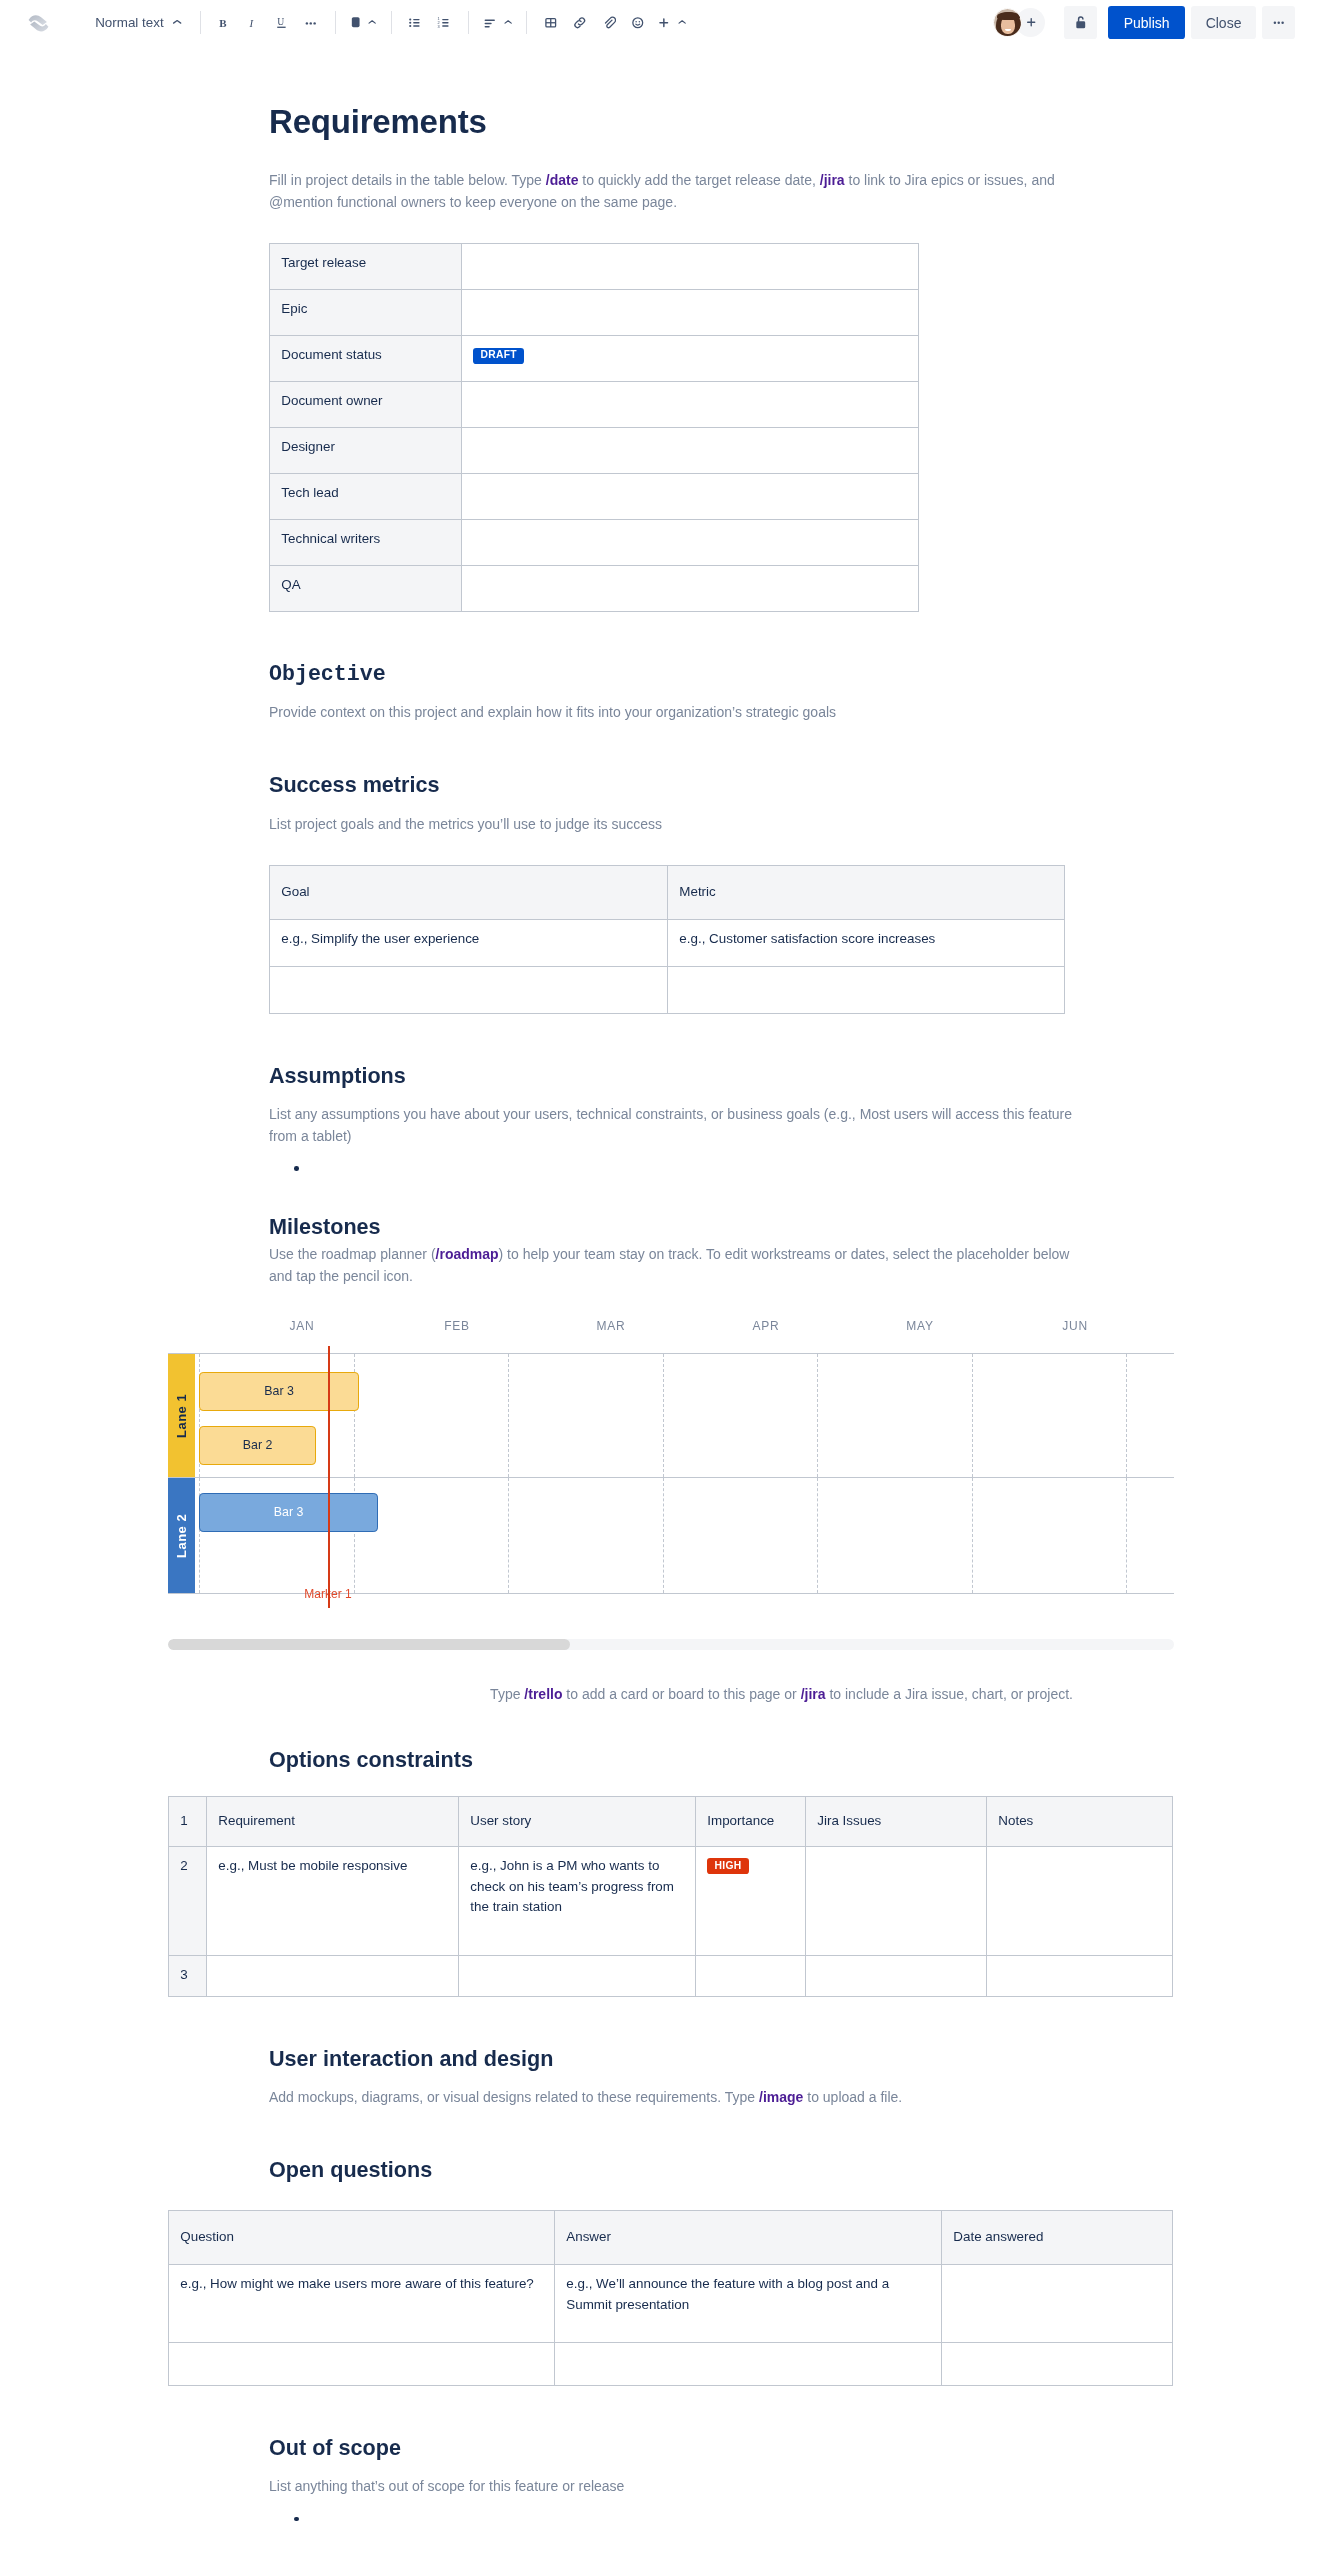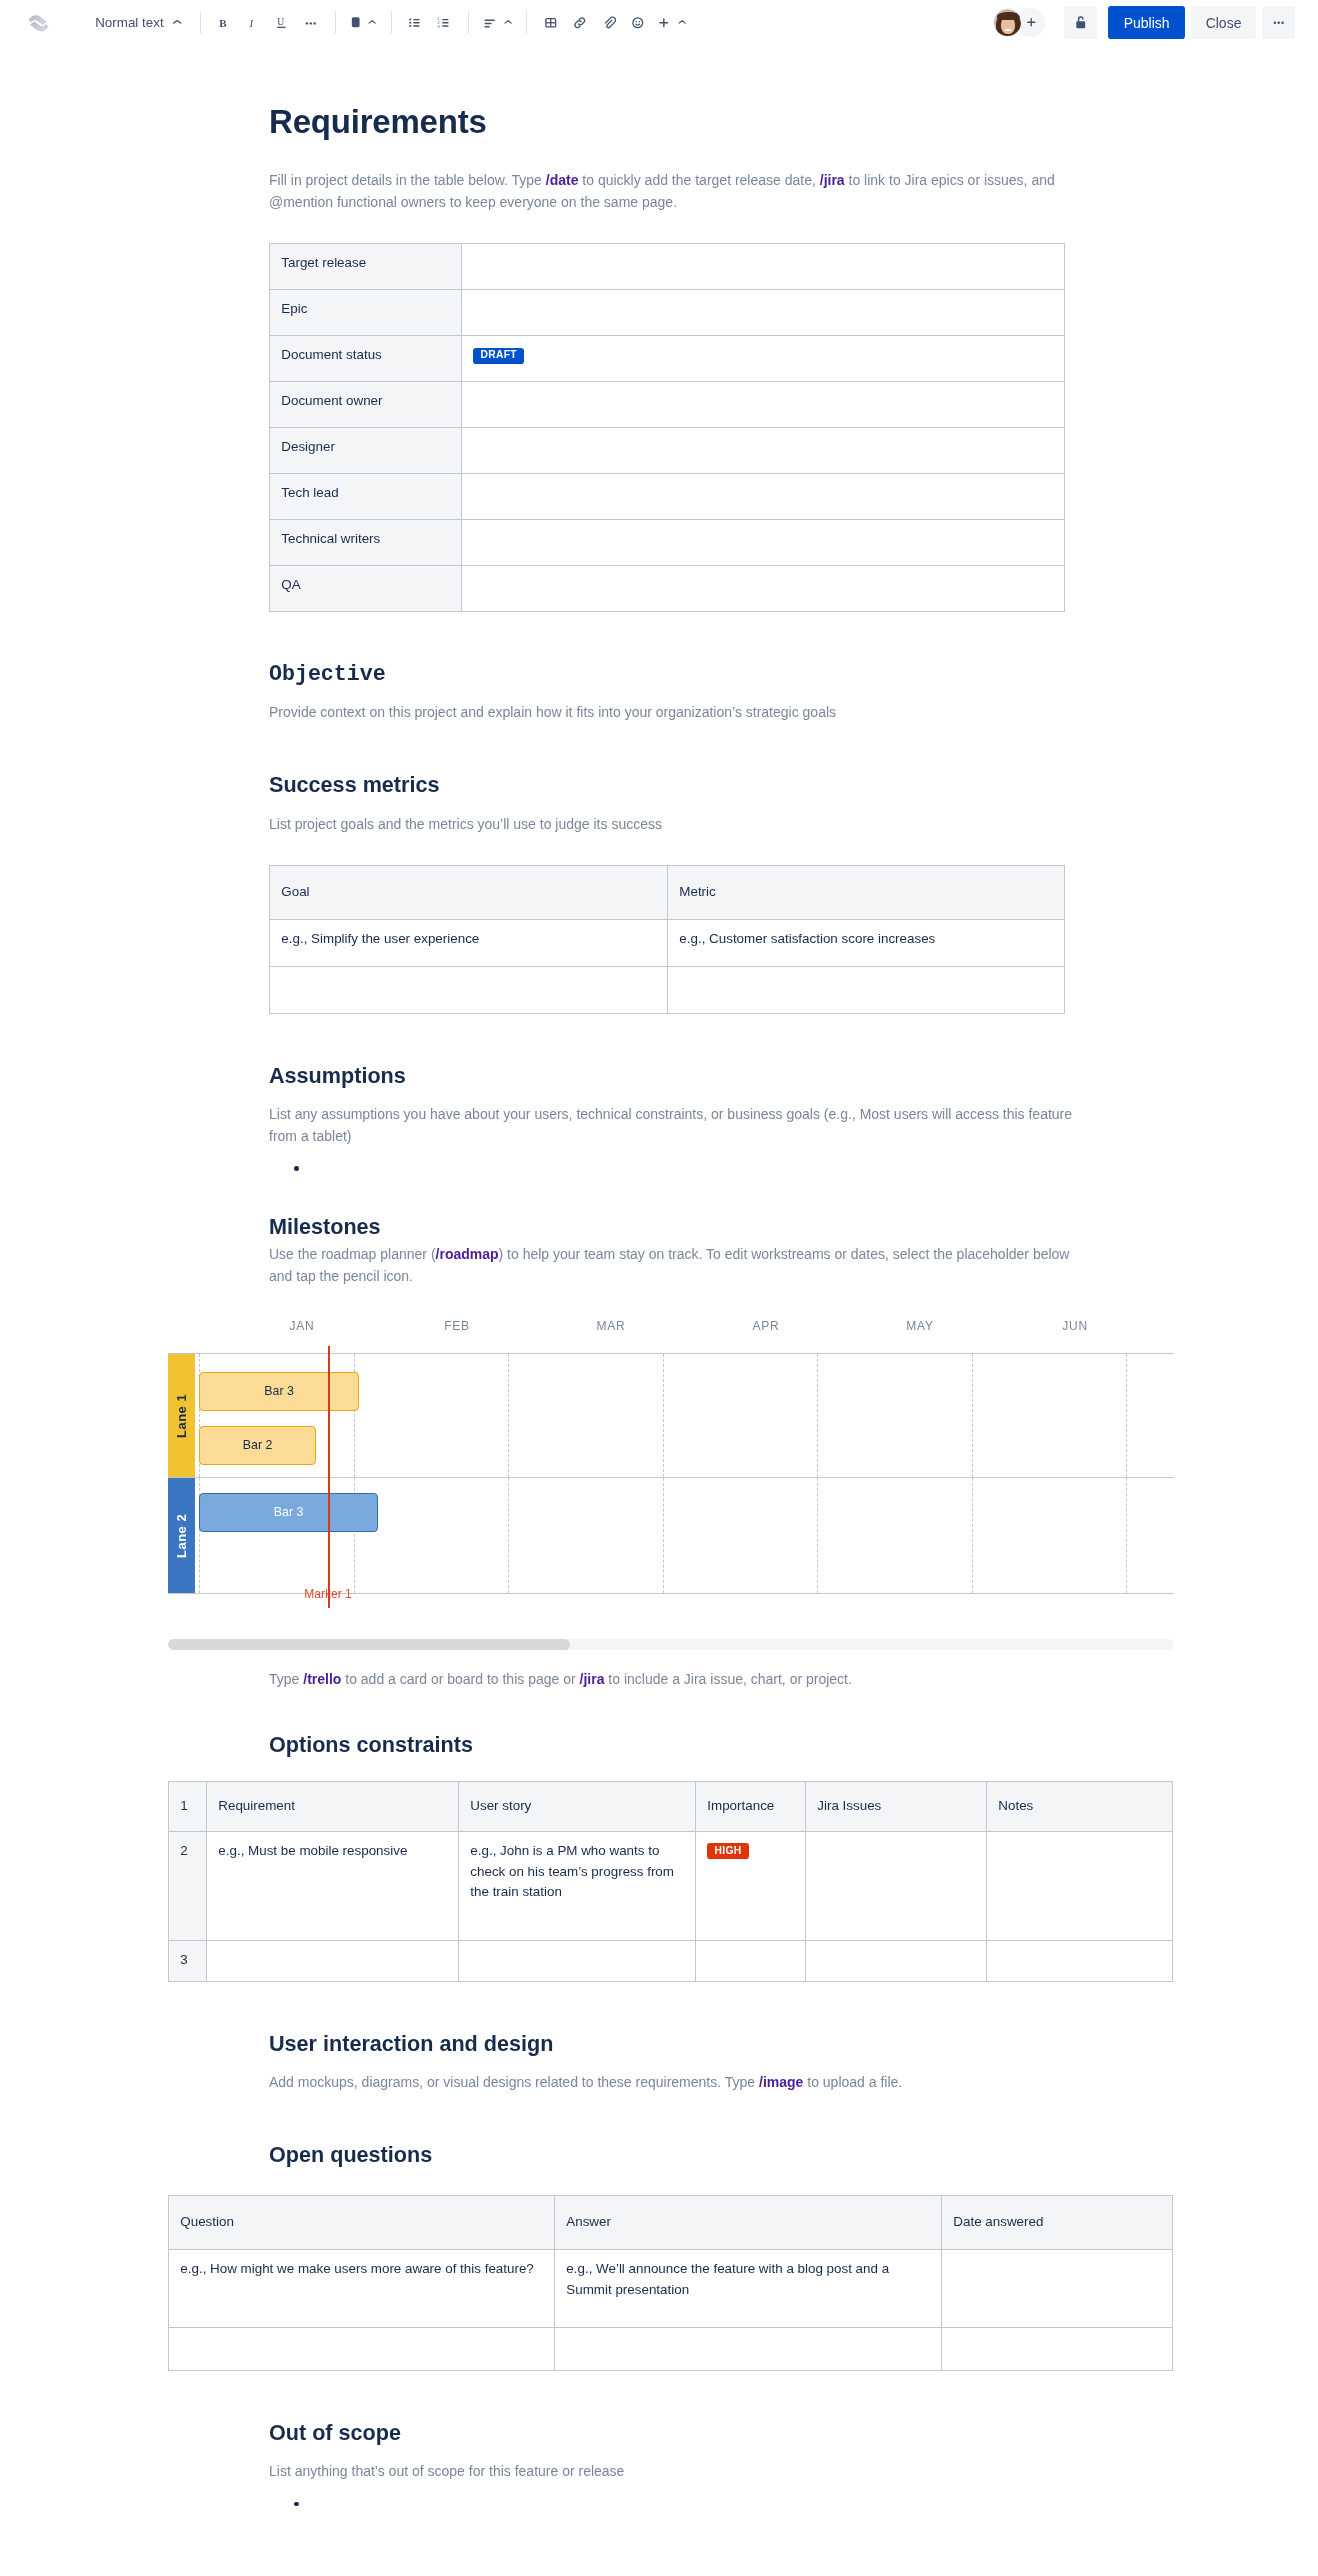--- a/index.html
+++ b/index.html
@@ -118,21 +118,21 @@
     color: #172B4D;
     font-weight: 400;
     text-align: left;
   }
   table.cf th, table.cf td.hd {
     background: #F4F5F7;
   }
   td.ph, th.ph { color: #8993A4; }
 
   
-  table.details { width: 796px; }
+  table.details { width: 650px; }
   table.details td { height: 46px; }
   table.details td.hd { width: 192px; }
 
   .lozenge {
     display: inline-block;
     padding: 2.6px 7.2px 3.1px;
     border-radius: 3.1px;
     font-size: 10.3px;
     font-weight: 700;
     letter-spacing: 0.3px;
@@ -533,21 +533,21 @@
       <div class="rm-marker-line" style="left:160px; top:-7.2px; height:262px;"></div>
     </div>
 
     <div class="rm-marker-label" style="left:160px; top:268px;">Marker 1</div>
 
     <div class="rm-scrollbar" style="margin-top:45px;">
       <span style="width:40%;"></span>
     </div>
   </div>
 
-  <p class="hint" style="margin-top:18px;"><span>Type </span><b>/trello</b><span> to add a card or board to this page or </span><b>/jira</b><span> to include a Jira issue, chart, or project.</span></p>
+  <p class="hint" style="margin-top:33px;text-align:right;"><span>Type </span><b>/trello</b><span> to add a card or board to this page or </span><b>/jira</b><span> to include a Jira issue, chart, or project.</span></p>
 
   <h2 class="section" style="margin-top:42px;">Options constraints</h2>
 
   <table class="cf options" style="margin-top:21.6px;">
     <colgroup>
           <col style="width:38px">
           <col style="width:252px">
           <col style="width:237px">
           <col style="width:110px">
           <col style="width:181px">

